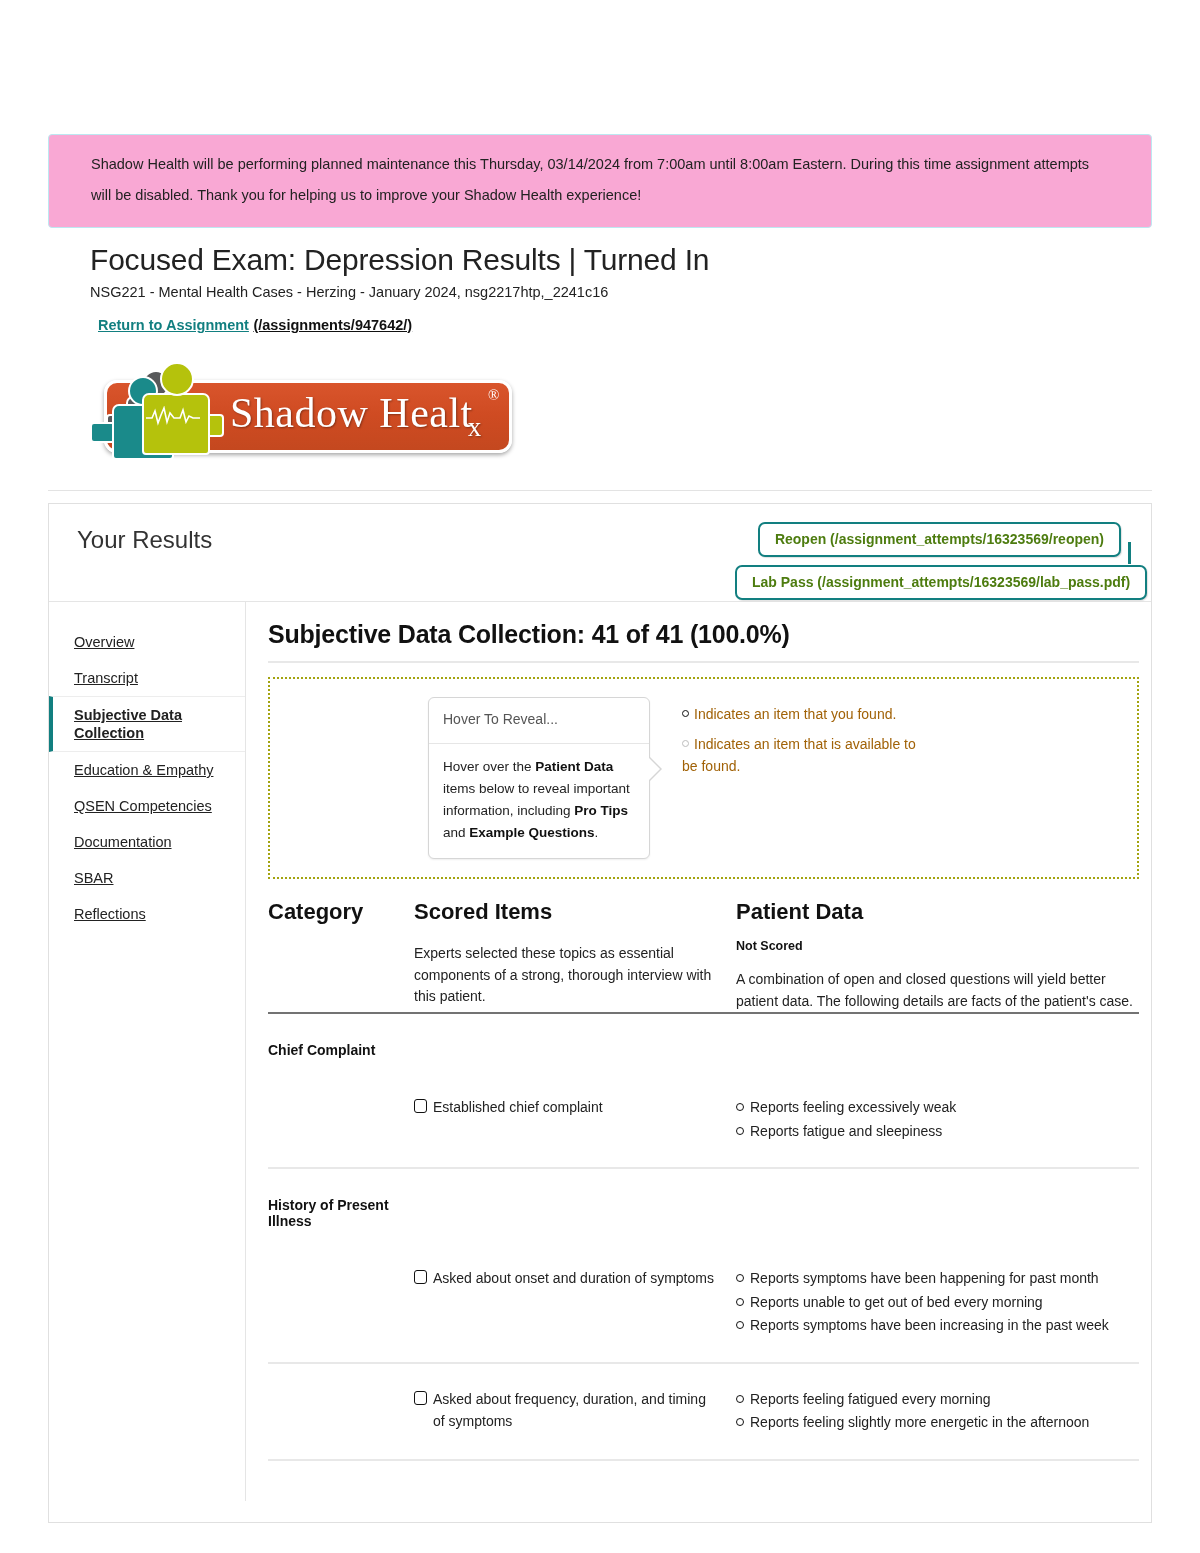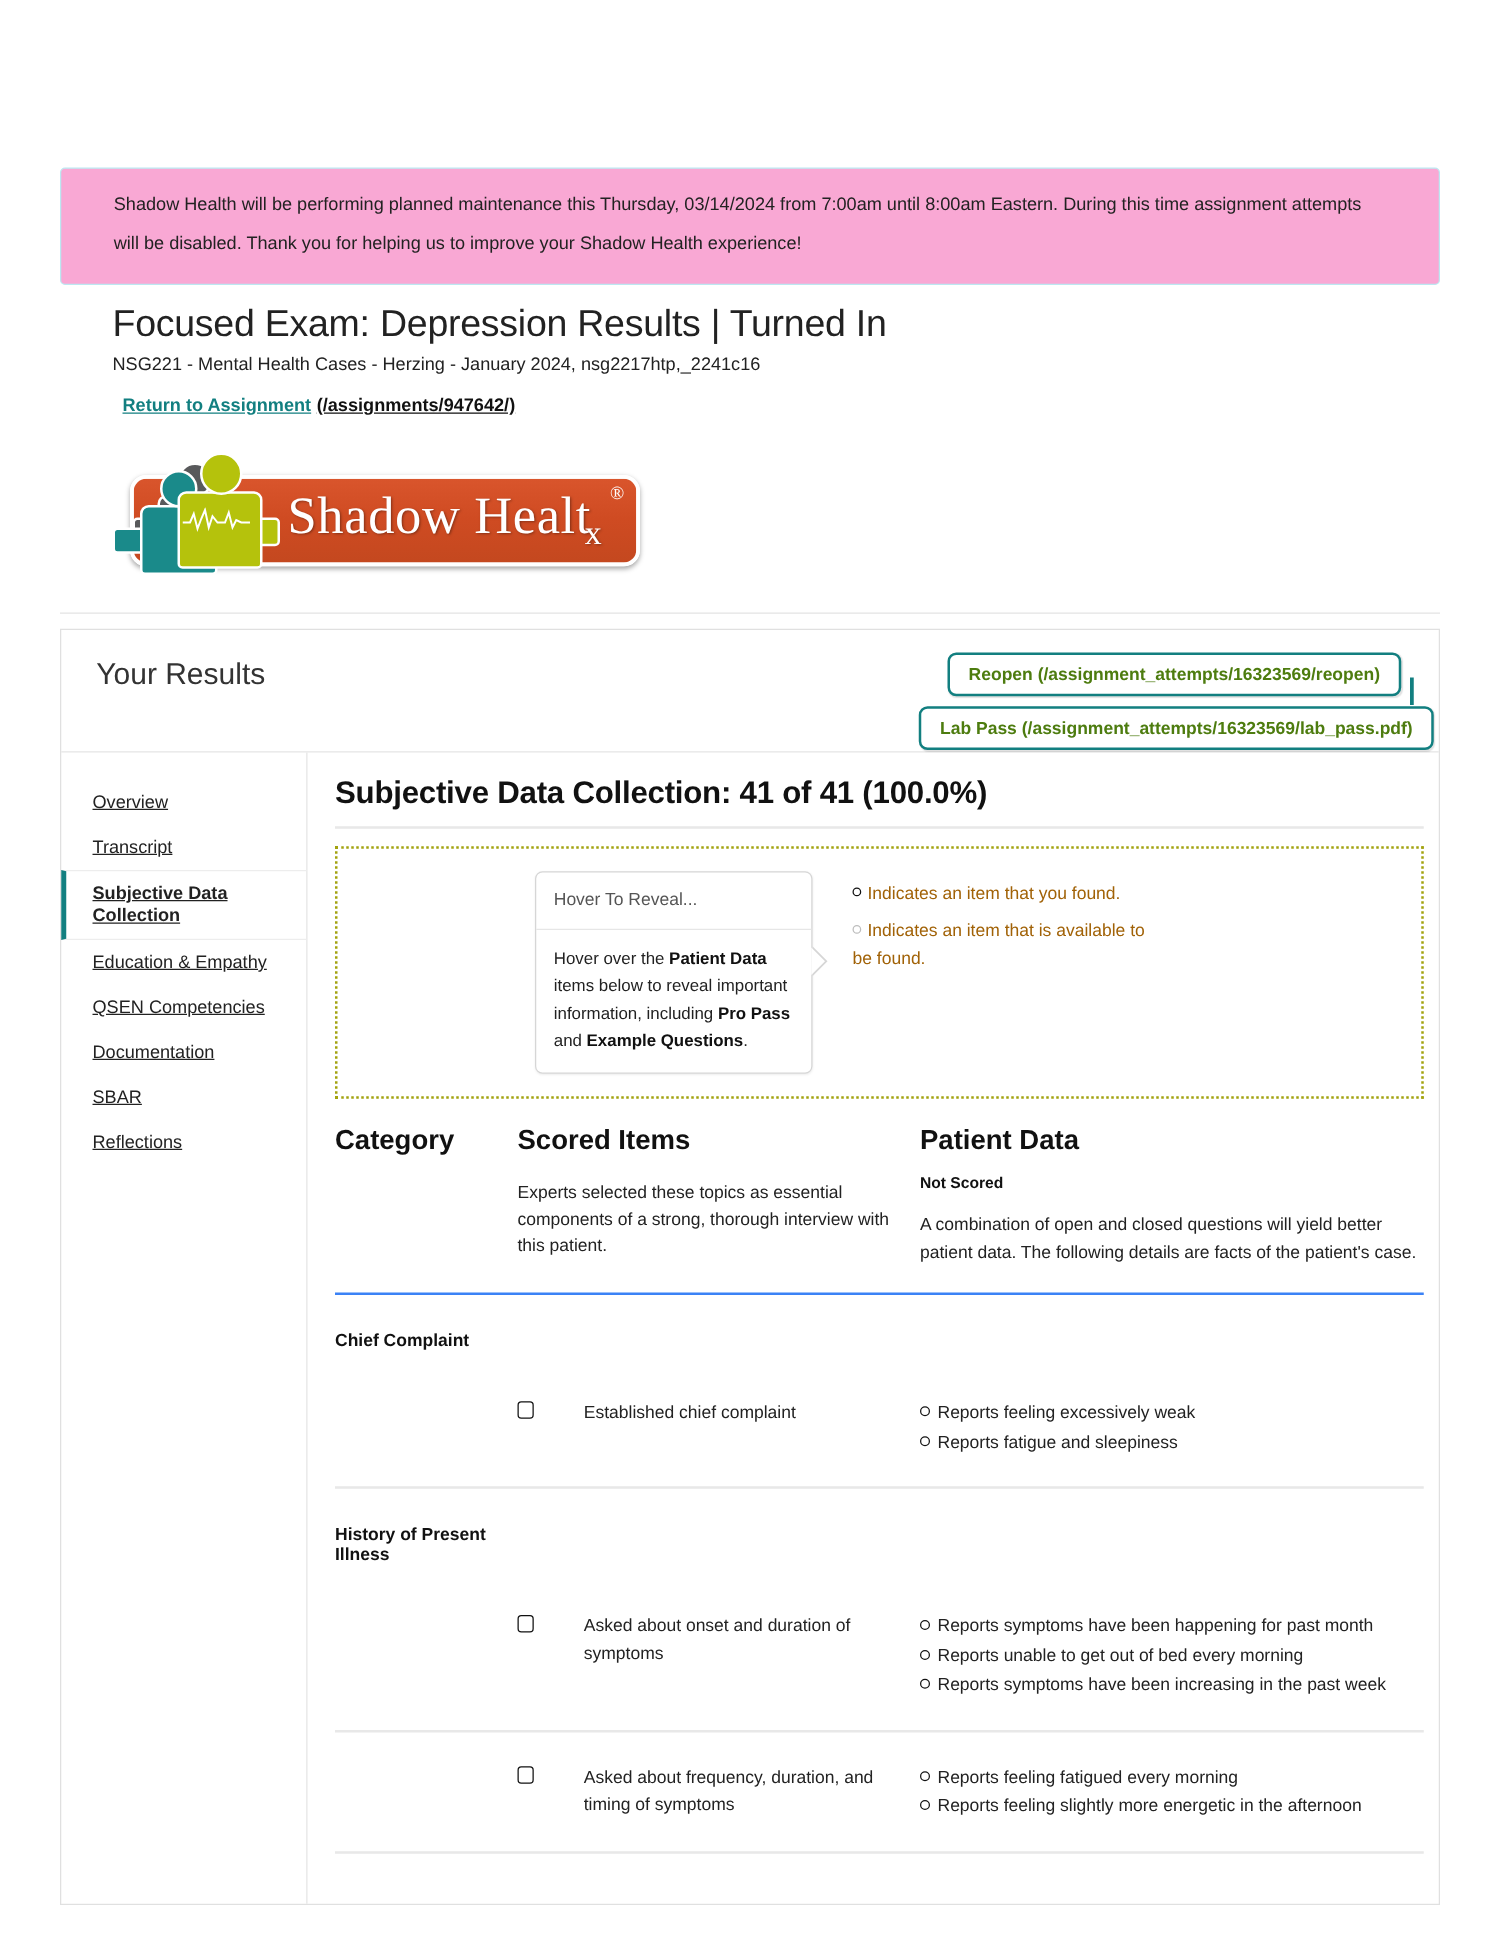--- a/index.html
+++ b/index.html
@@ -290,21 +290,21 @@
     font-weight: bold;
     color: #111111;
     margin-top: 12px;
   }
   .intro-text {
     font-size: 14px;
     line-height: 21.5px;
     color: #222222;
     margin-top: 16px;
   }
-  .header-row { padding-bottom: 22px; border-bottom: 2px solid #3b82f6; justify-content: center; }
+  .header-row { border-bottom: 2px solid #737373; justify-content: center; }
 
   .cat-group { padding-top: 14px; }
   .cat-label {
     font-size: 14px;
     font-weight: bold;
     color: #111111;
     padding-top: 2px;
   }
   .scored-row {
     display: flex;
@@ -312,21 +312,20 @@
   }
   .scored-row + .scored-row { border-top: 2px solid #e8e8e8; padding-top: 24px; }
   .cat-group .scored-row:last-child { border-bottom: 2px solid #e8e8e8; }
 
   .item-line {
     font-size: 14px;
     line-height: 22px;
     color: #222222;
     display: flex;
     align-items: flex-start;
-    gap: 34px;
   }
   .checkbox {
     flex: 0 0 auto;
     width: 13px; height: 14px;
     border: 1.6px solid #111111;
     border-radius: 3px;
     margin-right: 6px;
     margin-top: 3px;
     background: #ffffff;
   }
@@ -423,21 +422,21 @@
 
       <section class="content">
 
         <h3 class="section-title">Subjective Data Collection: 41 of 41 (100.0%)</h3>
         <hr class="title-rule">
 
         <div class="reveal-box">
           <div class="callout">
             <div class="callout-top">Hover To Reveal...</div>
             <div class="callout-body">
-              <span>Hover over the </span><b>Patient Data</b><span> items below to reveal important information, including </span><b>Pro Pass</b><span> and </span><b>Example Questions</b><span>.</span>
+              <span>Hover over the </span><b>Patient Data</b><span> items below to reveal important information, including </span><b>Pro Tips</b><span> and </span><b>Example Questions</b><span>.</span>
             </div>
           </div>
           <div class="legend">
             <p><span class="dot"></span><span>Indicates an item that you found.</span></p>
             <p><span class="dot open"></span><span>Indicates an item that is available to be found.</span></p>
           </div>
         </div>
 
         <div class="rtable">
 

